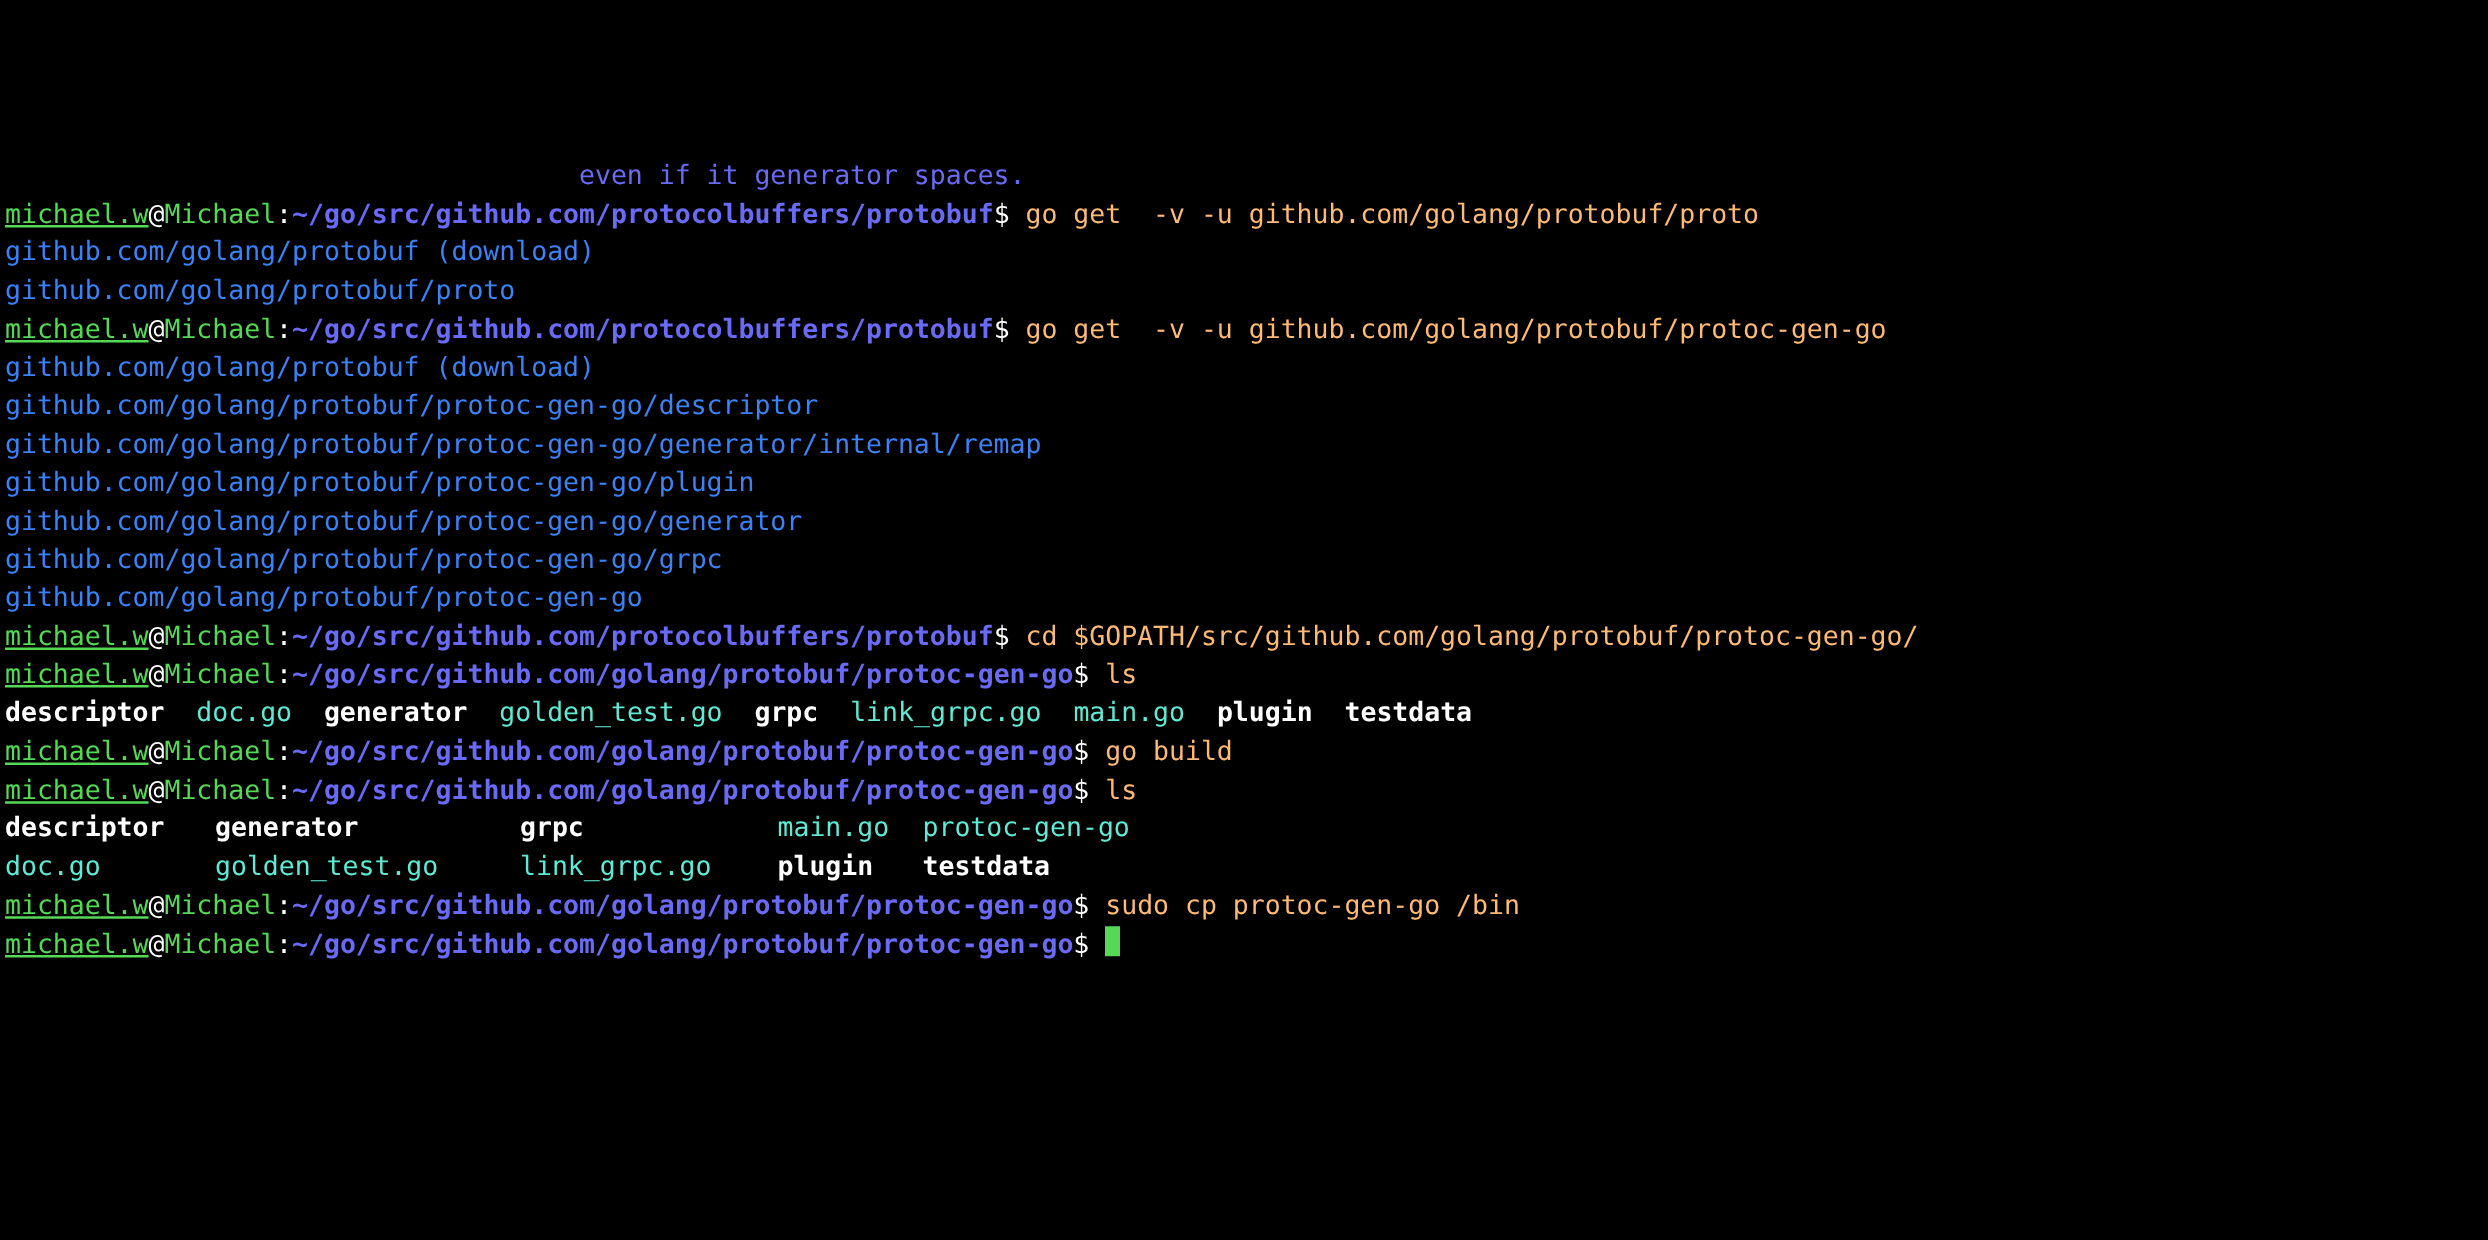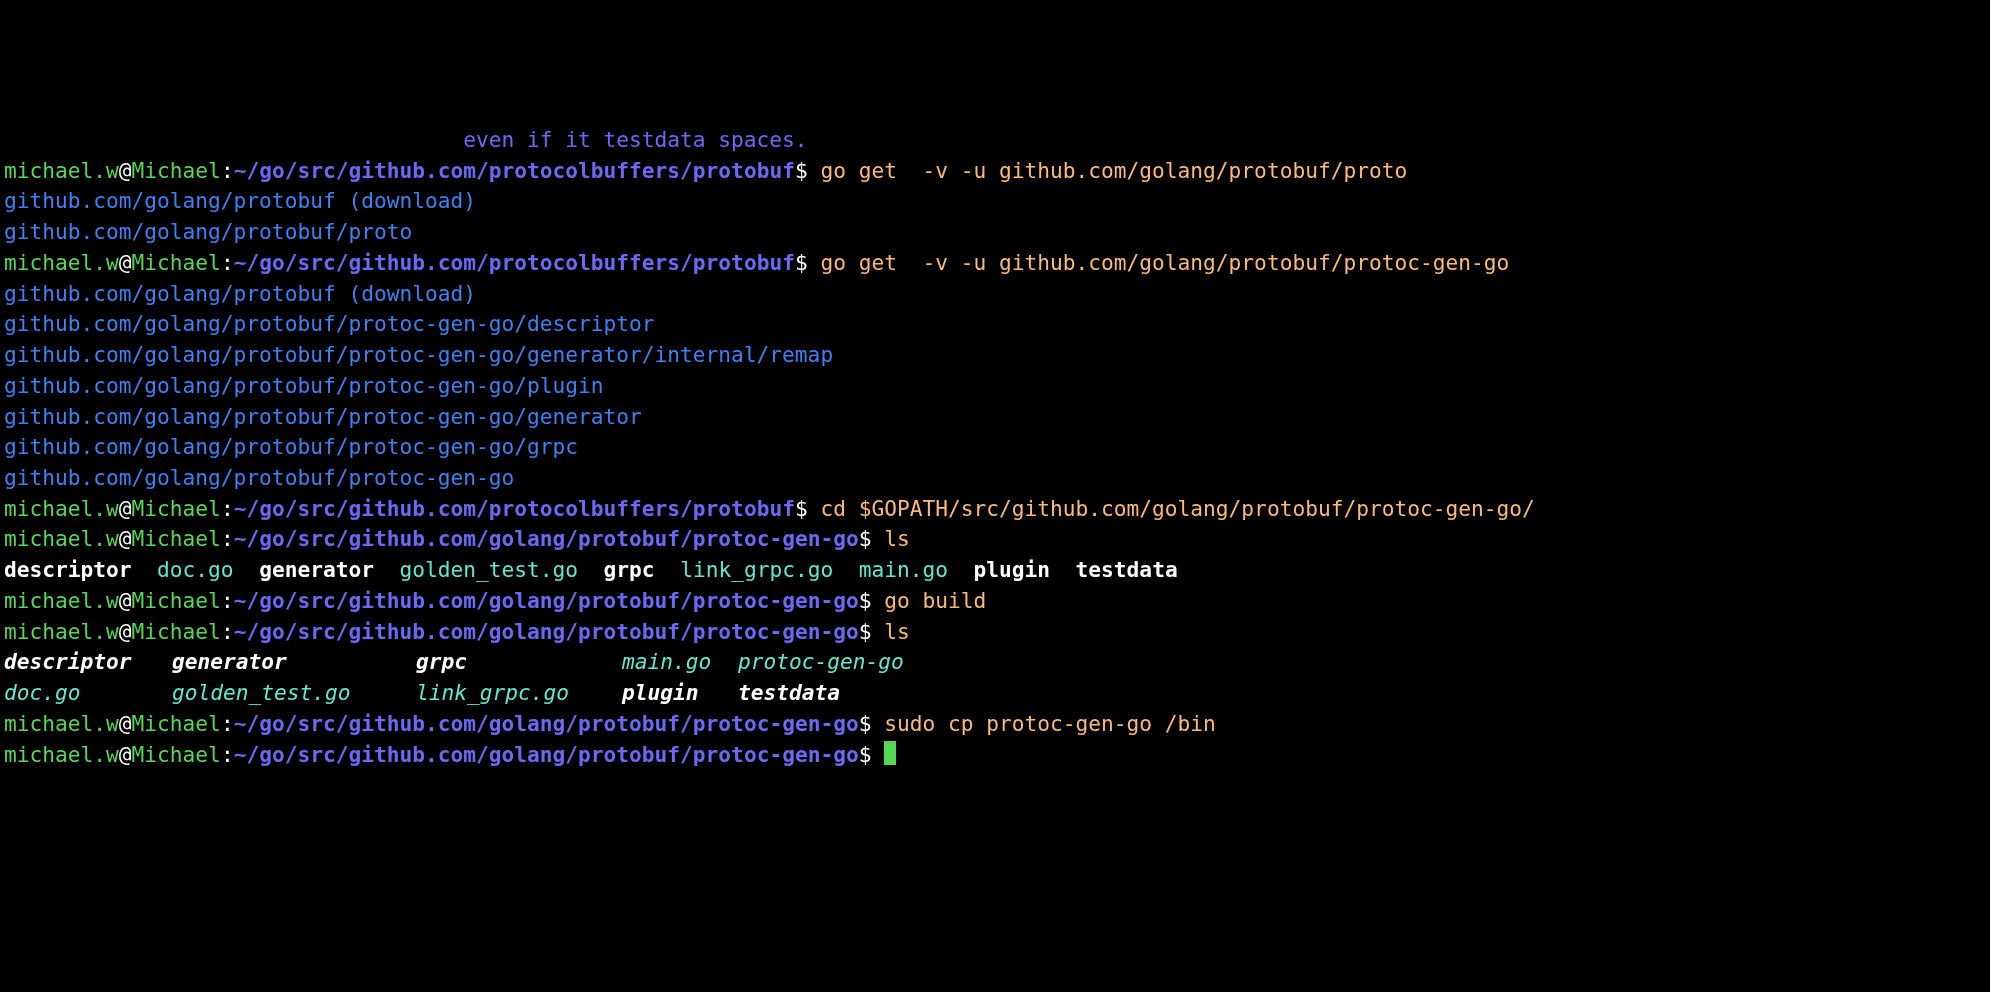--- a/index.html
+++ b/index.html
@@ -17,45 +17,45 @@
     white-space: pre;
     overflow: hidden;
     width: 1990px;
     height: 992px;
     font-weight: 500;
   }
   .term {
     white-space: pre-wrap;
     word-break: break-all;
   }
-  .user { color: #55d855; }
+  .user { color: #55d855; text-decoration: underline; }
   .at   { color: #ffffff; }
   .host { color: #55d855; text-align: right; }
   .colon{ color: #ffffff; }
   .path { color: #6a6af7; font-weight: bold; margin-top: 48px; }
   .dollar{color: #ffffff; }
   .cmd  { color: #fdba74; }
   .out  { color: #3b82f6; }
   .dir  { color: #ffffff; font-weight: bold; }
   .file { color: #5eead4; }
   .cursor {
     display: inline-block;
     width: 12px;
     height: 24px;
     background: #55d855;
     vertical-align: text-bottom;
     margin-bottom: 2px;
   }
   .topfrag { color: #6a6af7; }
   .line { display: block; }
-  .ls-row { display: block; font-style: italic; }
+  .ls-row { display: block; }
   .ls-item { display: inline-block; }
 </style>
 </head>
 <body>
 
 
 
-<div class="term"><span class="topfrag">                                    even if it testdata spaces.</span>
+<div class="term"><span class="topfrag">                                    even if it generator spaces.</span>
 <span class="line"><span class="user">michael.w</span><span class="at">@</span><span class="host">Michael</span><span class="colon">:</span><span class="path">~/go/src/github.com/protocolbuffers/protobuf</span><span class="dollar">$ </span><span class="cmd">go get  -v -u github.com/golang/protobuf/proto</span></span><span id="out1"><span class="line out">github.com/golang/protobuf (download)</span><span class="line out">github.com/golang/protobuf/proto</span></span><span class="line"><span class="user">michael.w</span><span class="at">@</span><span class="host">Michael</span><span class="colon">:</span><span class="path">~/go/src/github.com/protocolbuffers/protobuf</span><span class="dollar">$ </span><span class="cmd">go get  -v -u github.com/golang/protobuf/protoc-gen-go</span></span><span id="out2"><span class="line out">github.com/golang/protobuf (download)</span><span class="line out">github.com/golang/protobuf/protoc-gen-go/descriptor</span><span class="line out">github.com/golang/protobuf/protoc-gen-go/generator/internal/remap</span><span class="line out">github.com/golang/protobuf/protoc-gen-go/plugin</span><span class="line out">github.com/golang/protobuf/protoc-gen-go/generator</span><span class="line out">github.com/golang/protobuf/protoc-gen-go/grpc</span><span class="line out">github.com/golang/protobuf/protoc-gen-go</span></span><span class="line"><span class="user">michael.w</span><span class="at">@</span><span class="host">Michael</span><span class="colon">:</span><span class="path">~/go/src/github.com/protocolbuffers/protobuf</span><span class="dollar">$ </span><span class="cmd">cd $GOPATH/src/github.com/golang/protobuf/protoc-gen-go/</span></span><span class="line"><span class="user">michael.w</span><span class="at">@</span><span class="host">Michael</span><span class="colon">:</span><span class="path">~/go/src/github.com/golang/protobuf/protoc-gen-go</span><span class="dollar">$ </span><span class="cmd">ls</span></span><span class="line" id="ls1"><span class="dir">descriptor</span>  <span class="file">doc.go</span>  <span class="dir">generator</span>  <span class="file">golden_test.go</span>  <span class="dir">grpc</span>  <span class="file">link_grpc.go</span>  <span class="file">main.go</span>  <span class="dir">plugin</span>  <span class="dir">testdata</span></span><span class="line"><span class="user">michael.w</span><span class="at">@</span><span class="host">Michael</span><span class="colon">:</span><span class="path">~/go/src/github.com/golang/protobuf/protoc-gen-go</span><span class="dollar">$ </span><span class="cmd">go build</span></span><span class="line"><span class="user">michael.w</span><span class="at">@</span><span class="host">Michael</span><span class="colon">:</span><span class="path">~/go/src/github.com/golang/protobuf/protoc-gen-go</span><span class="dollar">$ </span><span class="cmd">ls</span></span><span class="ls-row" id="ls2r1"><span class="ls-item dir" style="width: 168px;">descriptor</span><span class="ls-item dir" style="width: 244px;">generator</span><span class="ls-item dir" style="width: 206px;">grpc</span><span class="ls-item file" style="width: 116px;">main.go</span><span class="ls-item file" style="width: 180px;">protoc-gen-go</span></span><span class="ls-row" id="ls2r2"><span class="ls-item file" style="width: 168px;">doc.go</span><span class="ls-item file" style="width: 244px;">golden_test.go</span><span class="ls-item file" style="width: 206px;">link_grpc.go</span><span class="ls-item dir" style="width: 116px;">plugin</span><span class="ls-item dir" style="width: 180px;">testdata</span></span><span class="line"><span class="user">michael.w</span><span class="at">@</span><span class="host">Michael</span><span class="colon">:</span><span class="path">~/go/src/github.com/golang/protobuf/protoc-gen-go</span><span class="dollar">$ </span><span class="cmd">sudo cp protoc-gen-go /bin</span></span><span class="line"><span class="user">michael.w</span><span class="at">@</span><span class="host">Michael</span><span class="colon">:</span><span class="path">~/go/src/github.com/golang/protobuf/protoc-gen-go</span><span class="dollar">$ </span><span class="cursor"></span></span></div>
 
 
 
 
 </body></html>

